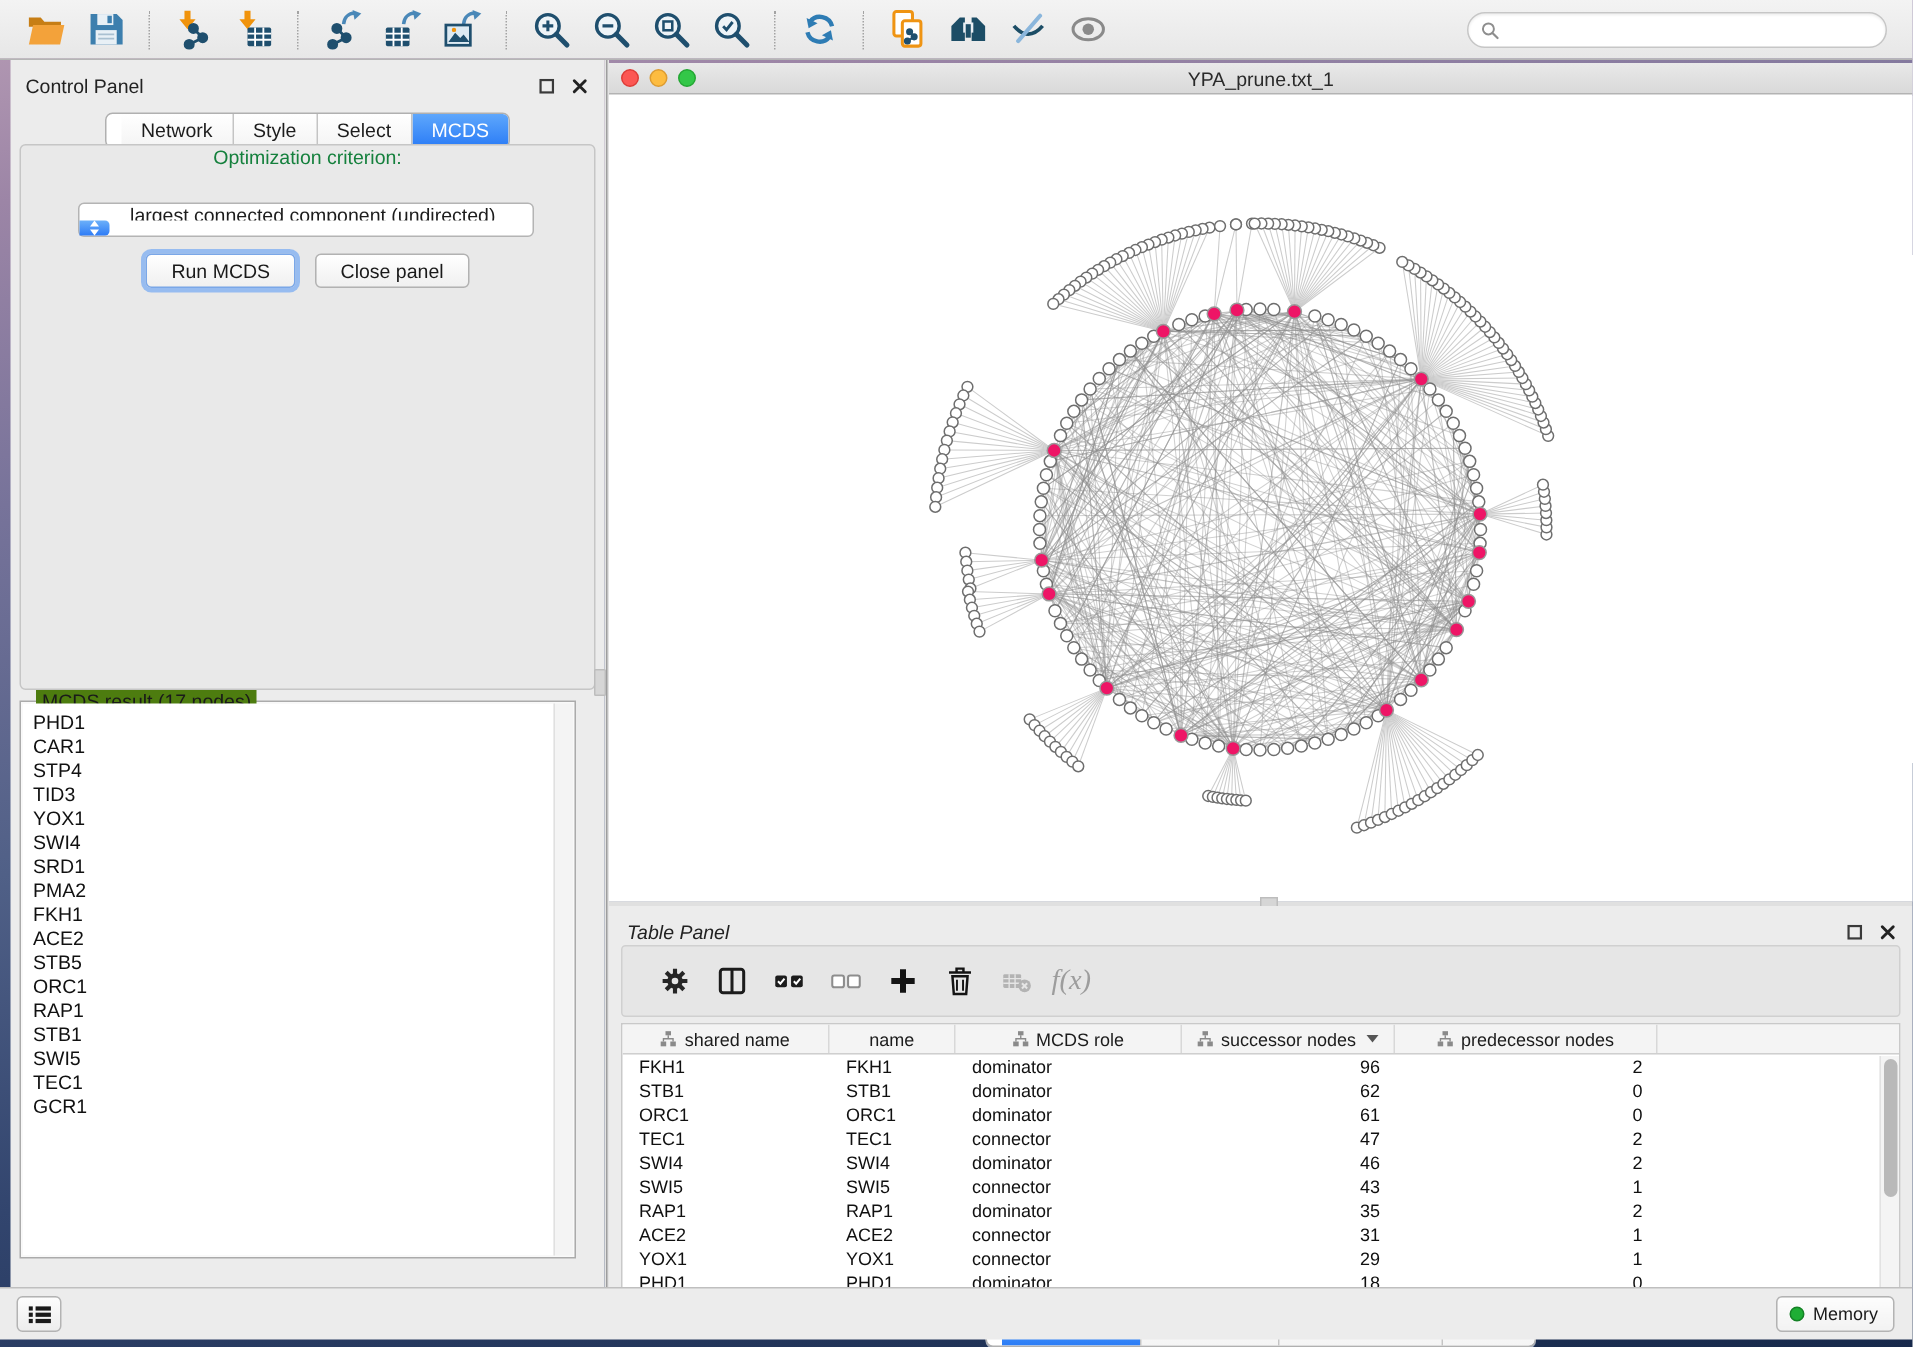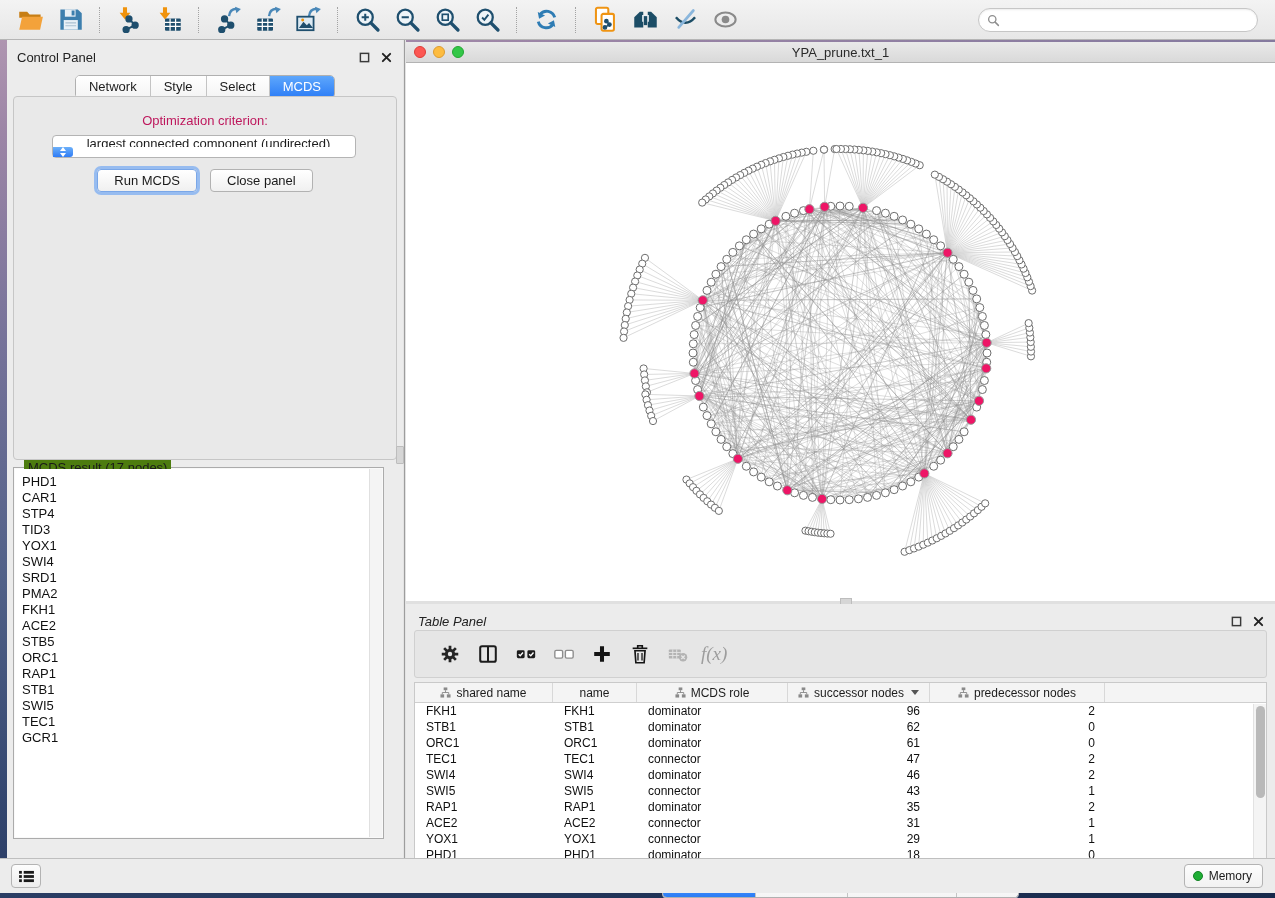--- a/index.html
+++ b/index.html
@@ -27,27 +27,27 @@
   
   .main { position:absolute; top:40px; left:0; right:0; height:818px; }
 
   
   .cpanel { position:absolute; left:7px; top:0; width:396px; height:818px; background:#ececec; }
   .panel-titlerow { height:28px; display:flex; align-items:center; padding:6px 10px 0 10px; font-size:13px; color:#222; }
   .panel-titlerow .sp { flex:1; }
   .wicon { width:14px; height:14px; display:flex; align-items:center; justify-content:center; margin-left:8px; }
   .wicon svg { width:11px; height:11px; }
   .seg-wrap { display:flex; justify-content:center; margin-top:7px; }
-  .segctl { display:inline-flex; border:1px solid #b0b0b0; border-radius:5px; overflow:hidden; background:#fff; box-shadow:0 1px 0 rgba(255,255,255,.6); }
+  .segctl { display:inline-flex; border:1px solid #b0b0b0; border-radius:5px; overflow:hidden; background:#fff; box-shadow:0 1px 0 rgba(255,255,255,.6);padding-left:10px; }
   .seg { padding:0 13px; height:22px; line-height:22px; font-size:13px; color:#1c1c1c; background:linear-gradient(#ffffff,#f4f4f4); border-left:1px solid #c4c4c4; cursor:default; }
   .seg:first-child { border-left:none; }
   .seg.active { background:linear-gradient(#5ea7fc,#2b7cf6); color:#fff; }
   .cp-inner { position:absolute; left:6px; right:6px; top:56px; height:364px;
     background:#e9e9e9; border:1px solid #c6c6c6; border-radius:4px; }
-  .opt-label { text-align:center; margin-top:16px; font-size:13px; color:#be185d; }
+  .opt-label { text-align:center; font-size:13px; color:#15803d; }
   .select { position:absolute; left:38px; right:40px; top:38px; height:23px; background:#fff;
     border:1px solid #b4b4b4; border-radius:4px; display:flex; align-items:center; font-size:13px;flex-direction:column; }
   .select .val { flex:1; padding-left:9px; white-space:nowrap; overflow:hidden; }
   .select .cap { width:20px; align-self:stretch; background:linear-gradient(#6cb0f9,#2f7cf6); border-radius:0 3px 3px 0;
     display:flex; flex-direction:column; align-items:center; justify-content:center; gap:2px; }
   .select .cap i { width:0; height:0; border-left:3.5px solid transparent; border-right:3.5px solid transparent; display:block; }
   .select .cap i.up { border-bottom:4px solid #fff; }
   .select .cap i.dn { border-top:4px solid #fff; }
   .btnrow { position:absolute; top:72px; left:0; right:0; display:flex; justify-content:center; gap:13px; }
   .mbtn { height:23px; padding:0 16px; font-size:13px; font-family:inherit; color:#1a1a1a;

